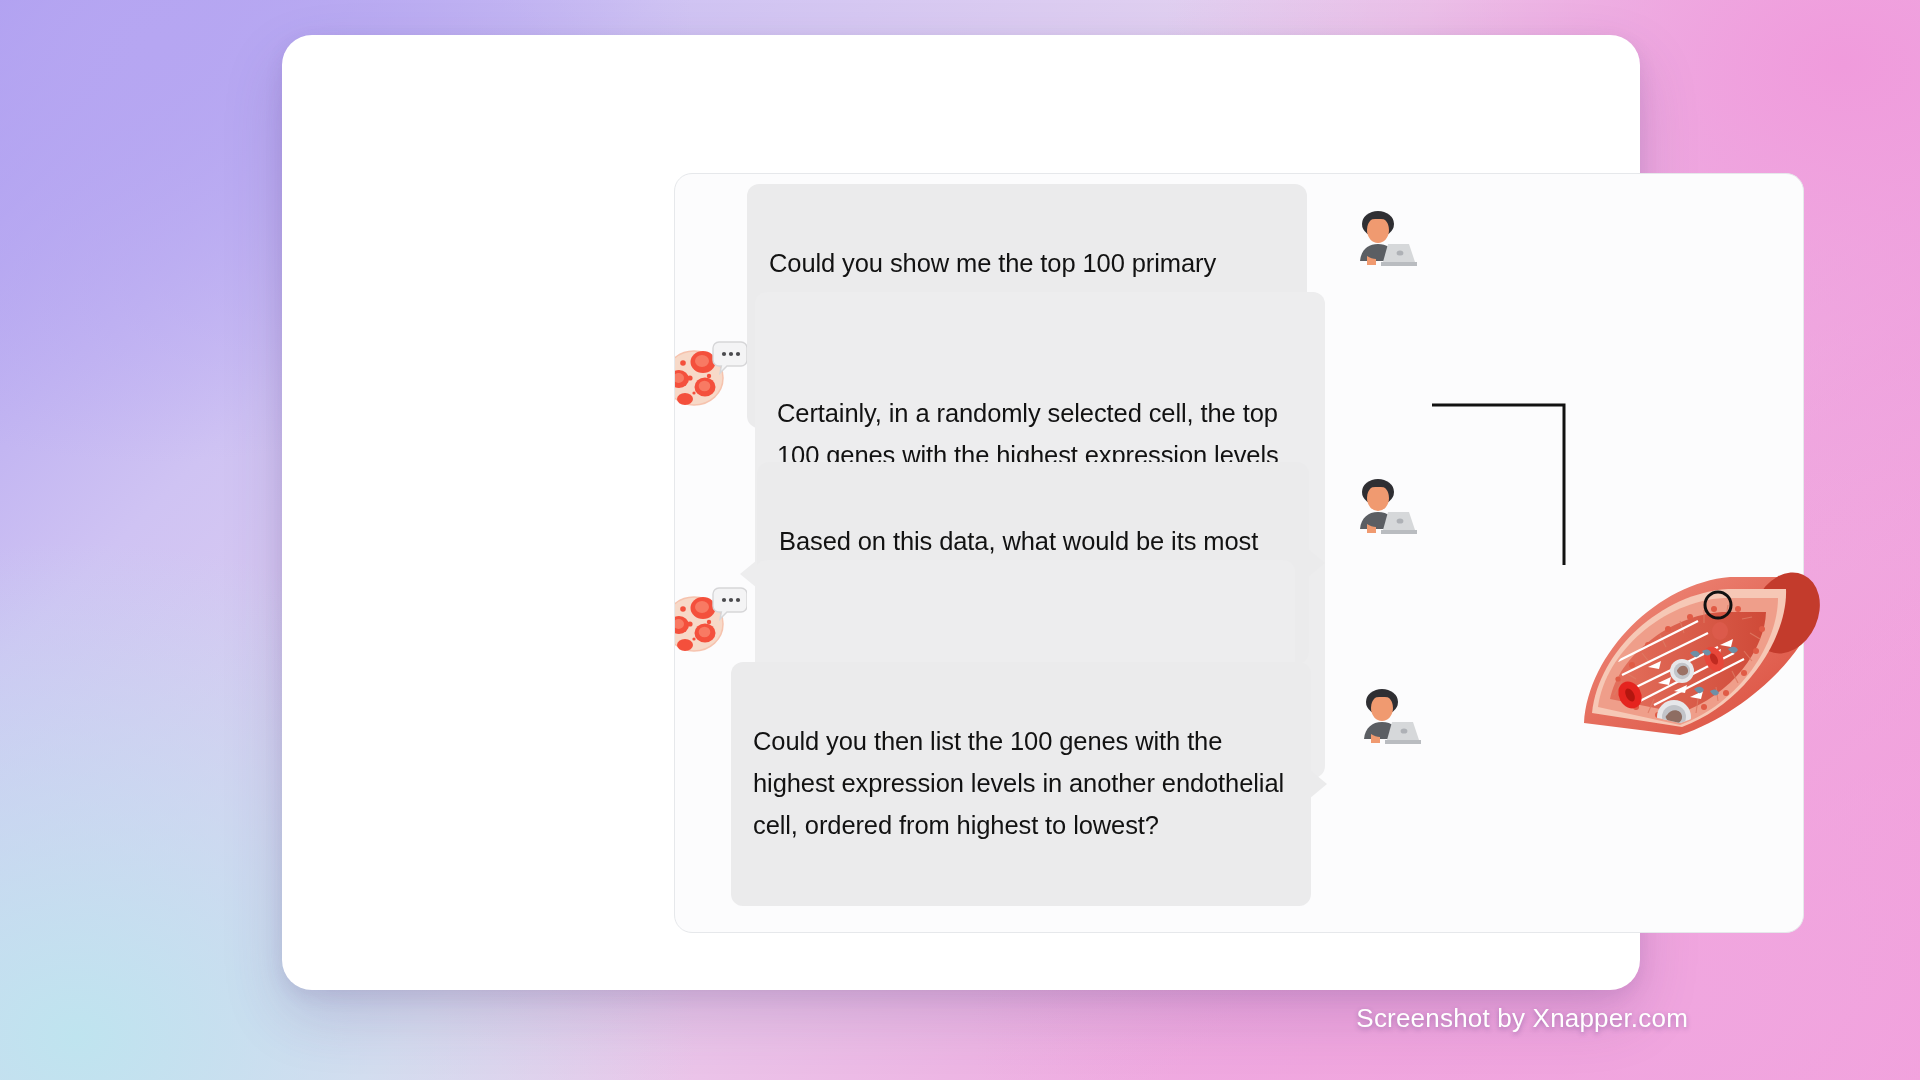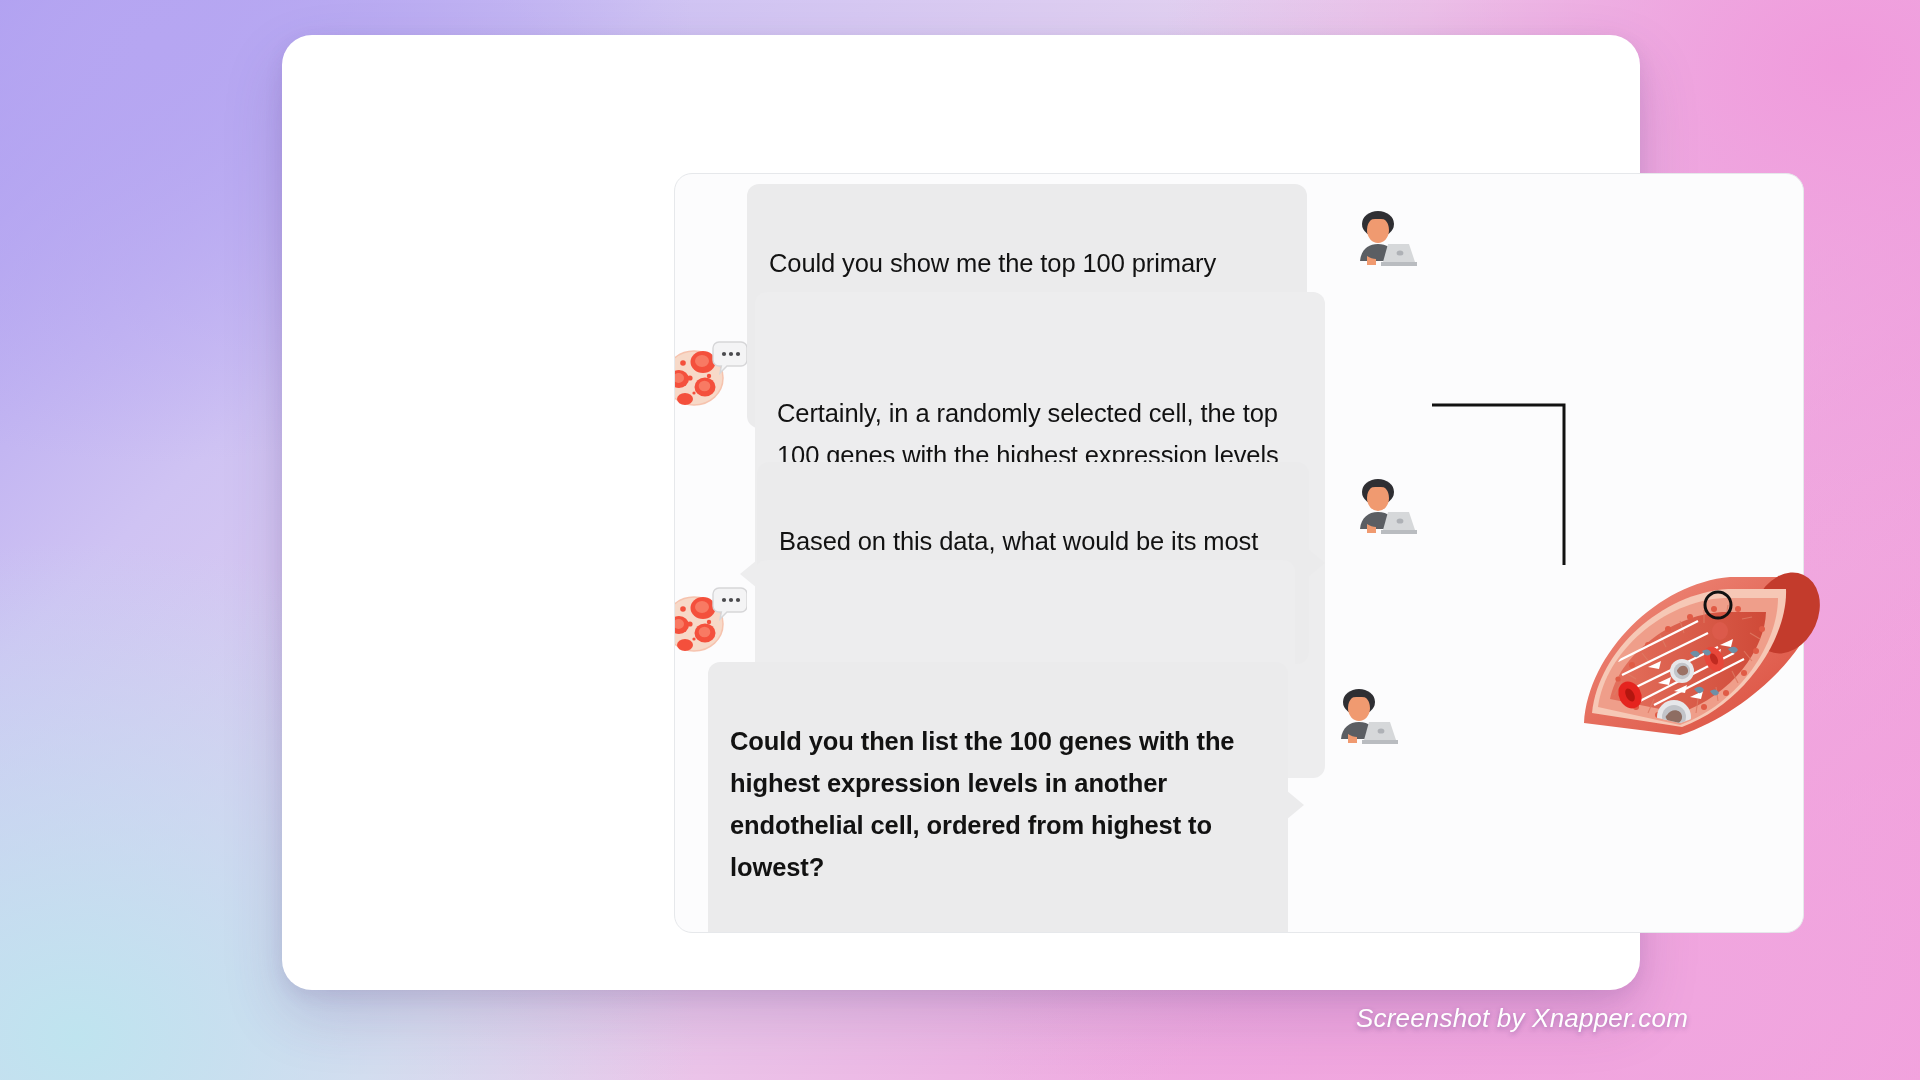--- a/index.html
+++ b/index.html
@@ -101,21 +101,20 @@
   #leader { position: absolute; left: 1150px; top: 340px; width: 300px; height: 250px; pointer-events:none; }
 
   
   #watermark {
     position: absolute;
     right: 232px; bottom: 46px;
     color: #ffffff;
     font-size: 26px;
     letter-spacing: 0.2px;
     text-shadow: 0 2px 5px rgba(90,60,130,0.45);
-    font-style: italic;
   }
 </style>
 </head>
 <body>
 
 <div id="backdrop">
 
   <div id="card">
 
     <div id="chat-panel">
@@ -212,21 +211,21 @@
             <circle cx="70" cy="16" r="2.1" fill="#4a4a4d"></circle>
             <circle cx="77" cy="16" r="2.1" fill="#4a4a4d"></circle>
           </svg>
         </div>
         <div class="bubble ai" style="width:540px;">
           <span class="tail left"></span>
           <span>The cell type that best matches this profile is “Endothelial.”</span>
         </div>
       </div>
 
-      <div class="msg-row" style="left:33px; top:488px;font-weight:bold;">
+      <div class="msg-row" style="left:56px; top:488px;">
         <div class="bubble user" style="width:580px;">
           <span>Could you then list the 100 genes with the highest expression levels in another endothelial cell, ordered from highest to lowest?</span>
           <span class="tail right"></span>
         </div>
         <div class="avatar-user" style="margin-left:38px; margin-top:20px;">
           <svg viewBox="0 0 74 74" width="74" height="74">
             <ellipse cx="33" cy="20" rx="16" ry="13" fill="#2f2f33"></ellipse>
             <path d="M19 22c0-9 7-14 14-14s14 5 14 14c0 2-1 3-2 3H21c-1 0-2-1-2-3z" fill="#2f2f33"></path>
             <ellipse cx="33" cy="26" rx="11" ry="13" fill="#f09a70"></ellipse>
             <path d="M22 17c3-5 8-7 11-7s9 2 11 7c-4-2-7-2-11-2s-7 0-11 2z" fill="#2f2f33"></path>

